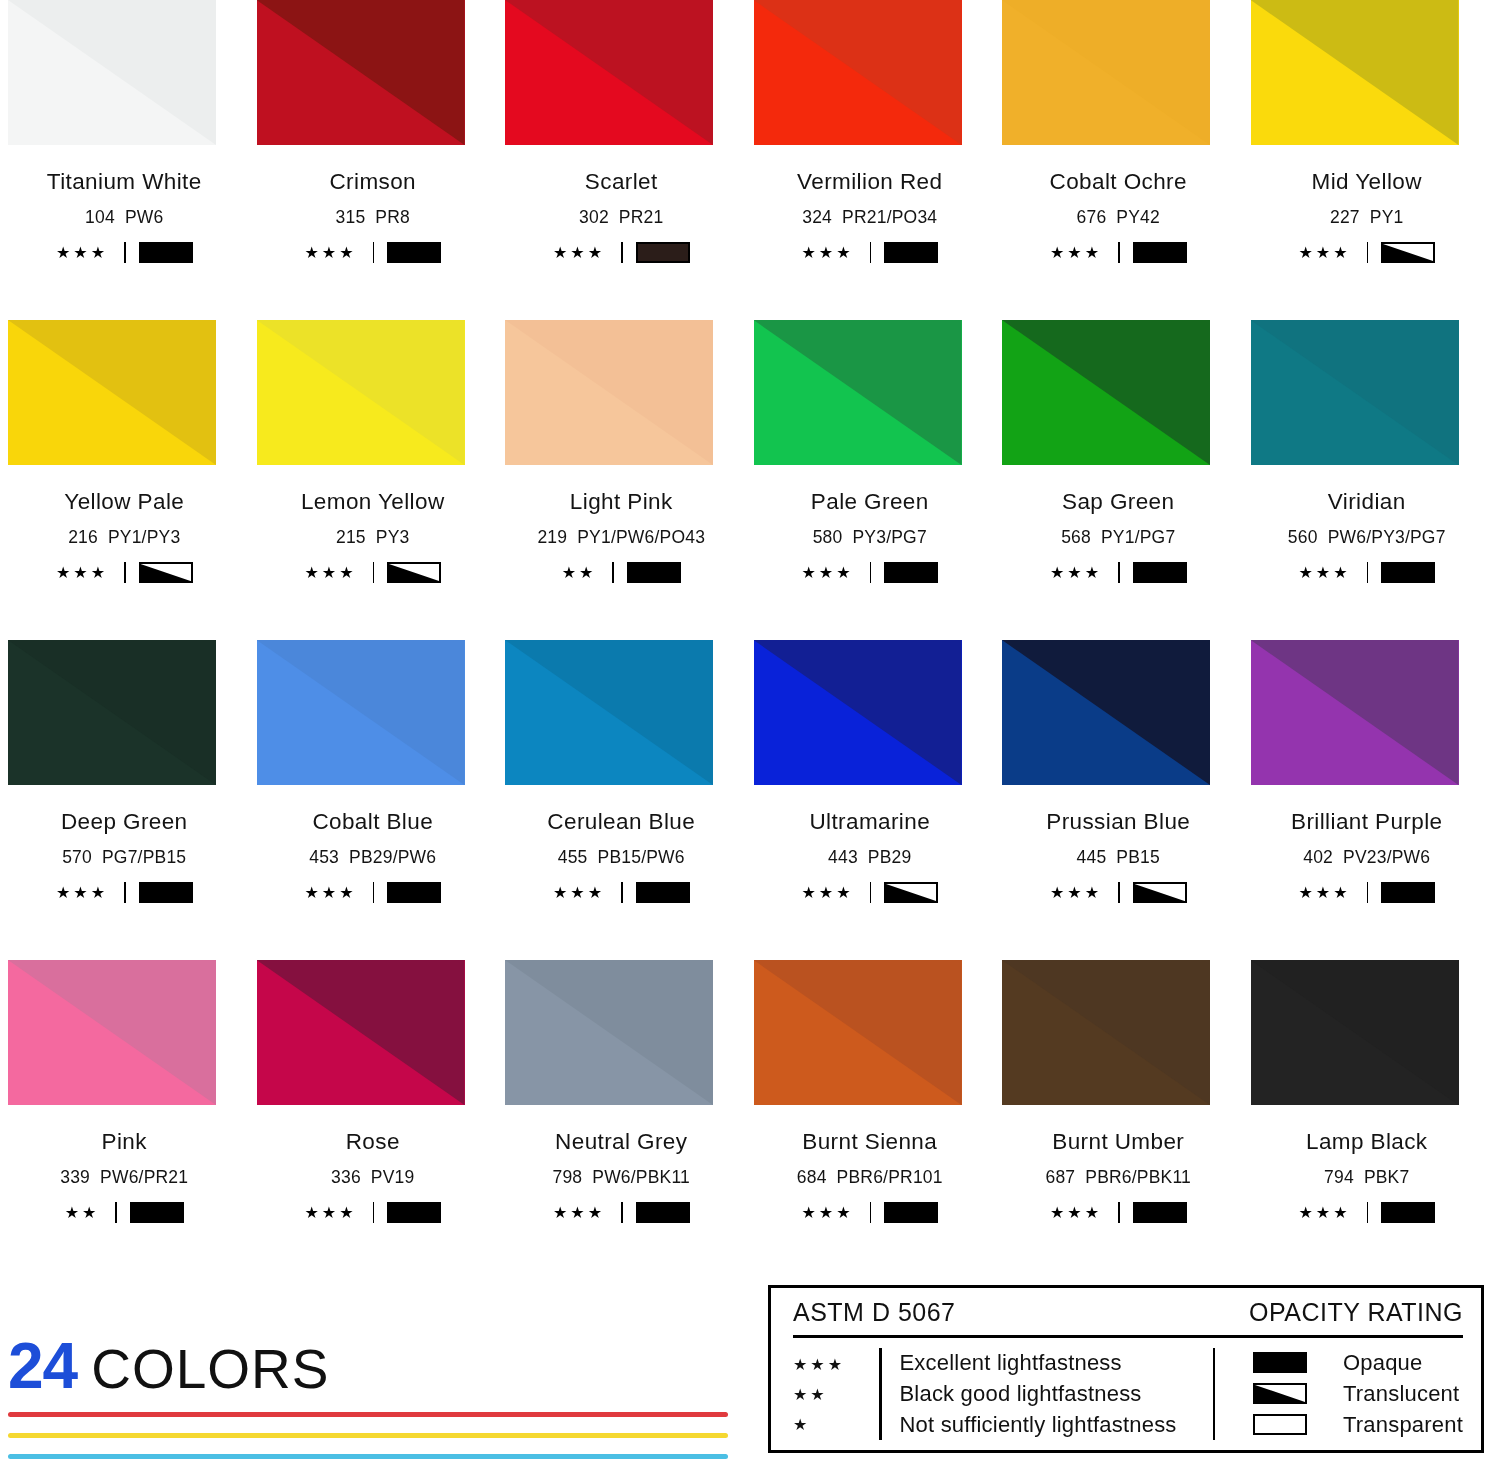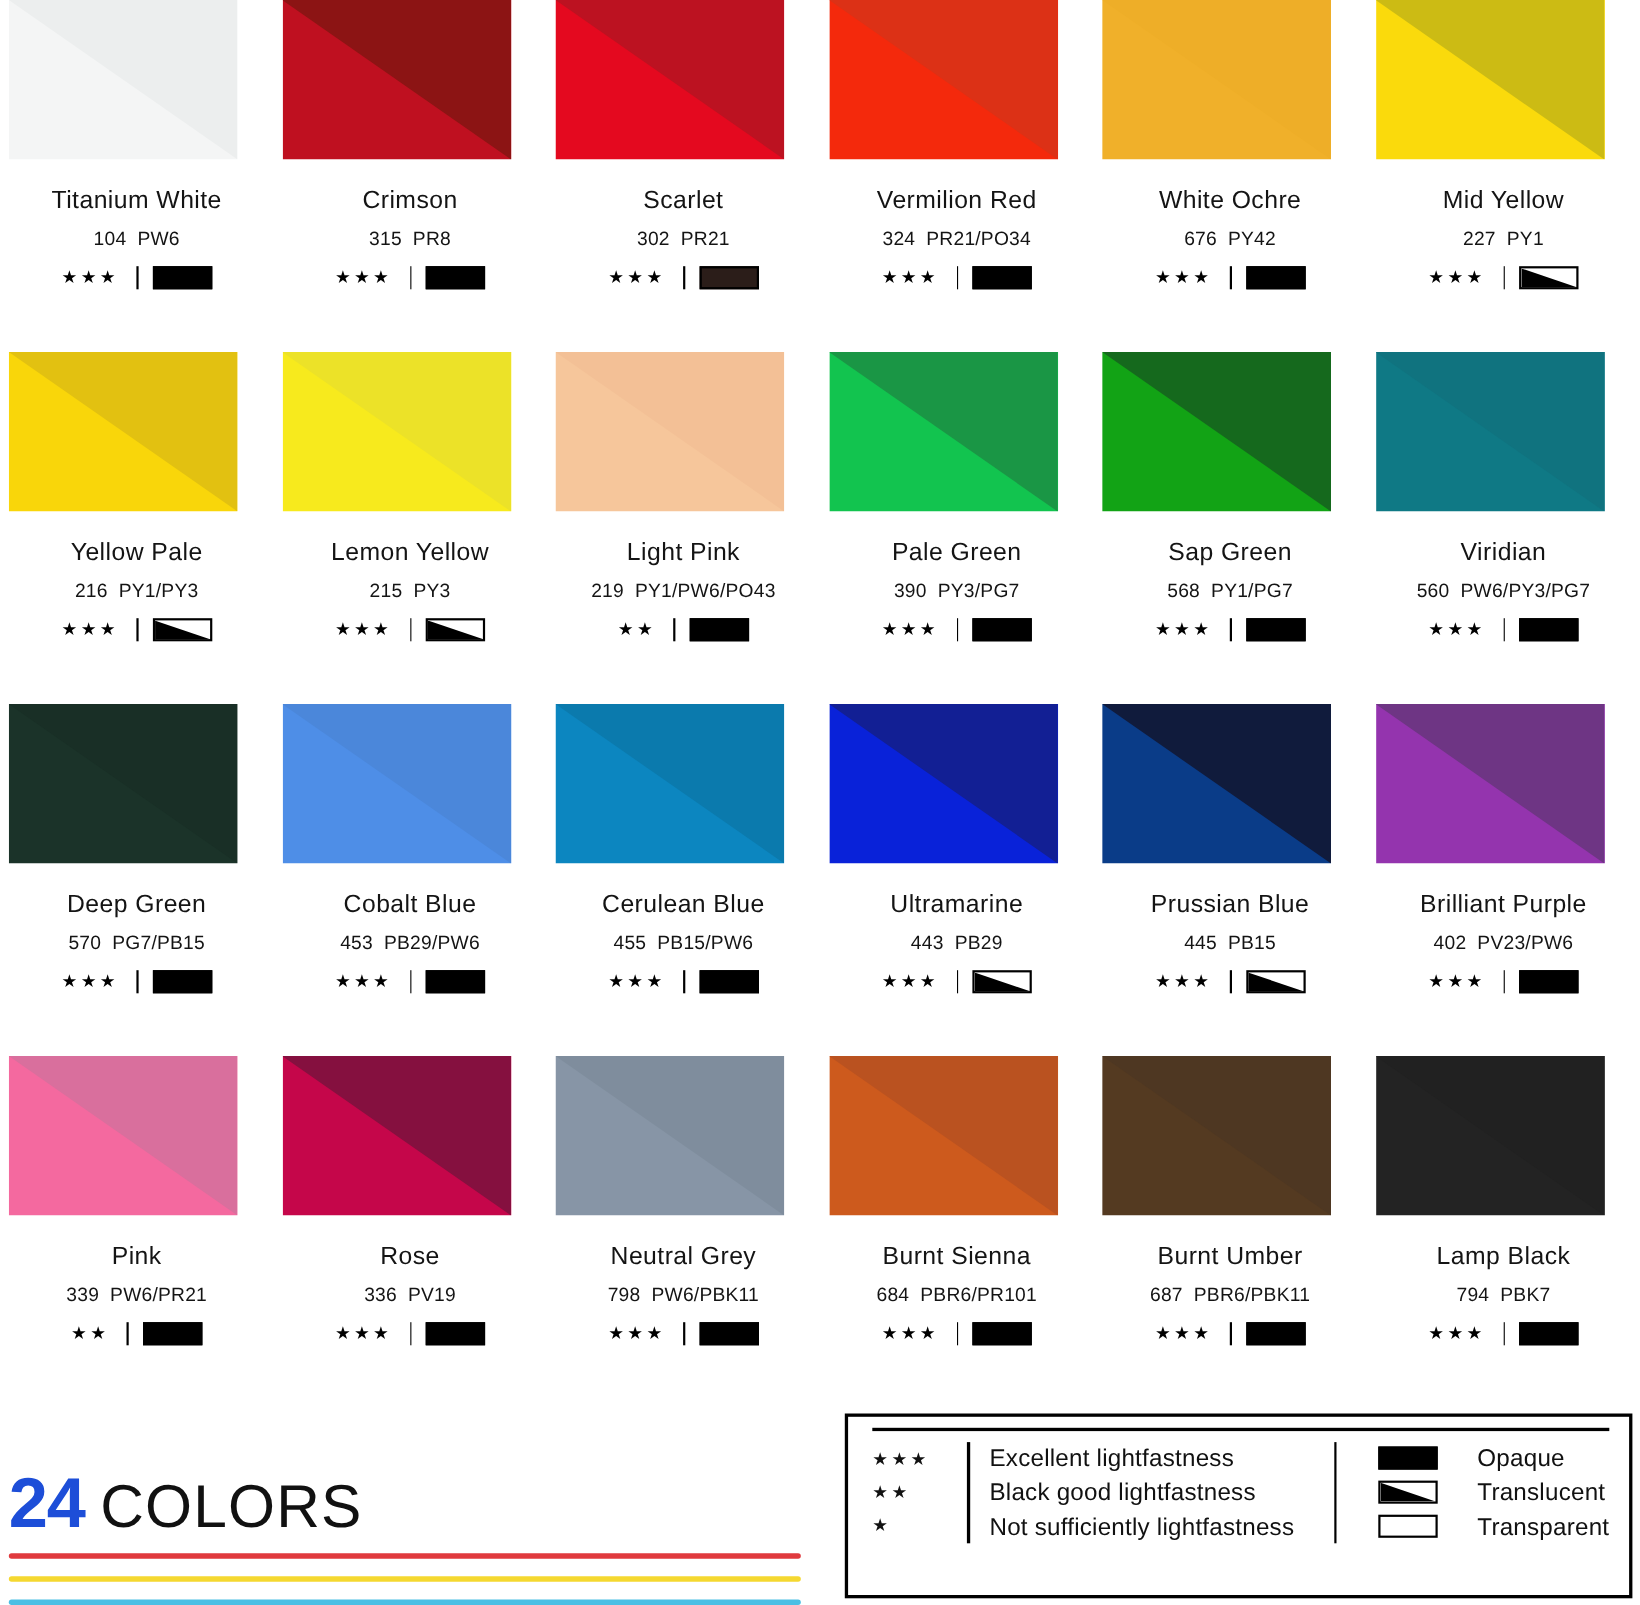--- a/index.html
+++ b/index.html
@@ -286,21 +286,21 @@
         <span class="stars">★★★</span>
         <span class="divider"></span>
         <span class="opbox opaque"></span>
       </div>
     </div>
     <div class="cell">
       <div class="swatch">
         <div class="base" style="background: rgb(240, 176, 42);"></div>
         <div class="dark" style="background: rgb(238, 174, 40);"></div>
       </div>
-      <div class="cname">White Ochre</div>
+      <div class="cname">Cobalt Ochre</div>
       <div class="cmeta"><span class="num">676</span><span>PY42</span></div>
       <div class="crate">
         <span class="stars">★★★</span>
         <span class="divider"></span>
         <span class="opbox opaque"></span>
       </div>
     </div>
     <div class="cell">
       <div class="swatch">
         <div class="base" style="background: rgb(250, 218, 12);"></div>
@@ -352,21 +352,21 @@
         <span class="divider"></span>
         <span class="opbox opaque"></span>
       </div>
     </div>
     <div class="cell">
       <div class="swatch">
         <div class="base" style="background: rgb(18, 196, 79);"></div>
         <div class="dark" style="background: rgb(26, 150, 69);"></div>
       </div>
       <div class="cname">Pale Green</div>
-      <div class="cmeta"><span class="num">390</span><span>PY3/PG7</span></div>
+      <div class="cmeta"><span class="num">580</span><span>PY3/PG7</span></div>
       <div class="crate">
         <span class="stars">★★★</span>
         <span class="divider"></span>
         <span class="opbox opaque"></span>
       </div>
     </div>
     <div class="cell">
       <div class="swatch">
         <div class="base" style="background: rgb(18, 163, 21);"></div>
         <div class="dark" style="background: rgb(21, 105, 29);"></div>
@@ -557,20 +557,24 @@
   </div>
   <div class="rule-gap"></div>
   <div class="rule" id="rule0" style="background: rgb(224, 58, 62);"></div>
   <div class="rule-gap"></div>
   <div class="rule" id="rule1" style="background: rgb(245, 216, 48);"></div>
   <div class="rule-gap"></div>
   <div class="rule" id="rule2" style="background: rgb(75, 191, 228);"></div>
 </div>
 
 <div class="legend">
+  <div class="legend-head">
+    <span>ASTM D  5067</span>
+    <span>OPACITY RATING</span>
+  </div>
   <div class="legend-hr"></div>
   <div class="legend-body">
     <div class="legend-left">
       <div class="lf-stars">
         <div>★★★</div>
         <div>★★</div>
         <div>★</div>
       </div>
       <div class="vline"></div>
       <div class="lf-labels">

